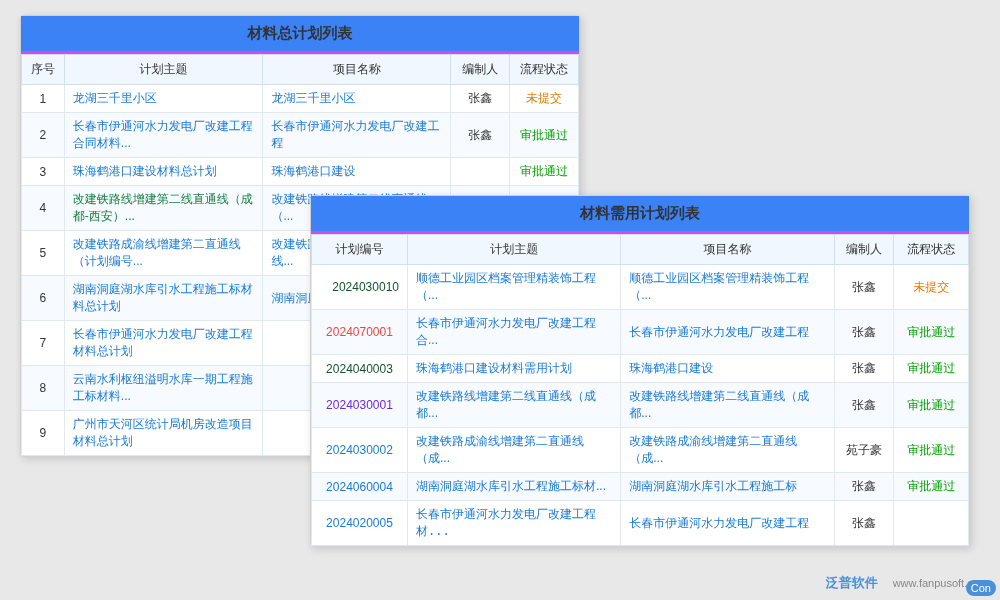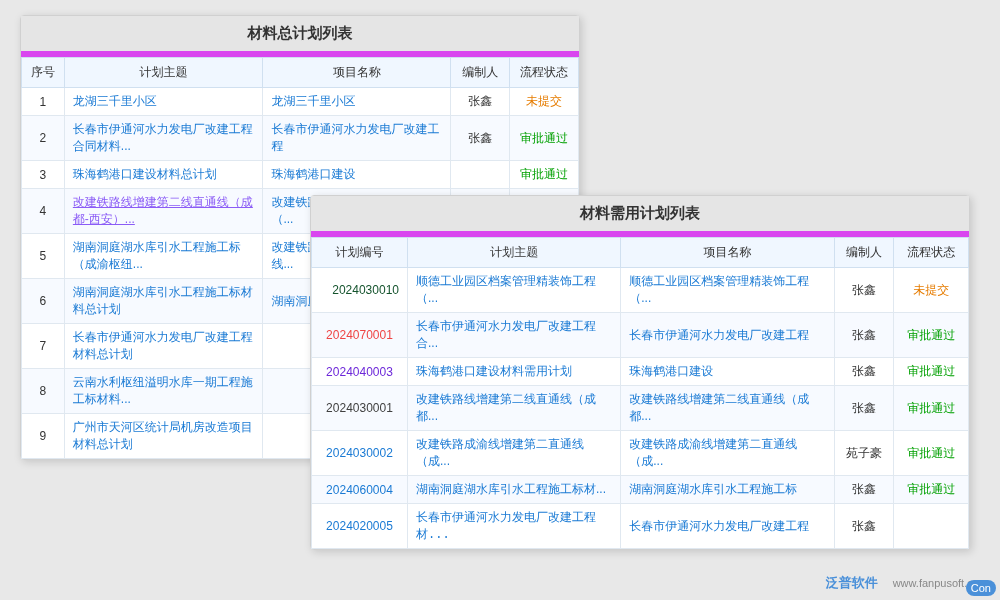--- a/index.html
+++ b/index.html
@@ -20,22 +20,22 @@
       box-shadow: 2px 2px 8px rgba(0,0,0,0.15);
       position: absolute;
     }
 
     .table-title {
       text-align: center;
       font-size: 15px;
       font-weight: bold;
       color: #333;
       padding: 8px 0;
-      background: #e5e5e5;
-      border-bottom: 6px solid #d946ef;
+      background: #3b82f6;
+      border-bottom: 3px solid #d946ef;
     }
 
     table {
       width: 100%;
       border-collapse: collapse;
     }
 
     thead tr th {
       background: #f0f7ff;
       color: #333;
@@ -127,28 +127,28 @@
   </tr>
         <tr>
     <td>3</td>
     <td class="text-left" style="color:#1a7ad4;cursor:pointer;">珠海鹤港口建设材料总计划</td>
     <td class="text-left" style="color:#1a7ad4;">珠海鹤港口建设</td>
     <td></td>
     <td class="status-approved">审批通过</td>
   </tr>
         <tr>
     <td>4</td>
-    <td class="text-left" style="color:#8b5cf6;cursor:pointer;text-decoration:underline;">改建铁路线增建第二线直通线（成都-西安）...</td>
+    <td class="text-left" style="color:#15803d;cursor:pointer;">改建铁路线增建第二线直通线（成都-西安）...</td>
     <td class="text-left" style="color:#1a7ad4;">改建铁路线增建第二线直通线（...</td>
     <td>薛保丰</td>
     <td class="status-approved">审批通过</td>
   </tr>
         <tr>
     <td>5</td>
-    <td class="text-left" style="color:#1a7ad4;cursor:pointer;">湖南洞庭湖水库引水工程施工标（成渝枢纽...</td>
+    <td class="text-left" style="color:#1a7ad4;cursor:pointer;">改建铁路成渝线增建第二直通线（计划编号...</td>
     <td class="text-left" style="color:#1a7ad4;">改建铁路成渝线增建第二直通线...</td>
     <td></td>
     <td class="status-approved">审批通过</td>
   </tr>
         <tr>
     <td>6</td>
     <td class="text-left" style="color:#1a7ad4;cursor:pointer;">湖南洞庭湖水库引水工程施工标材料总计划</td>
     <td class="text-left" style="color:#1a7ad4;">湖南洞庭湖水库引水工程施工标</td>
     <td>薛保丰</td>
     <td class="status-approved">审批通过</td>
@@ -199,28 +199,28 @@
     <td class="status-unsubmit">未提交</td>
   </tr>
         <tr>
     <td style="color:#ef4444;">2024070001</td>
     <td class="text-left" style="color:#1a7ad4;">长春市伊通河水力发电厂改建工程合...</td>
     <td class="text-left" style="color:#1a7ad4;">长春市伊通河水力发电厂改建工程</td>
     <td>张鑫</td>
     <td class="status-approved">审批通过</td>
   </tr>
         <tr>
-    <td style="color:#6d28d9;">2024040003</td>
+    <td style="color:#14532d;">2024040003</td>
     <td class="text-left" style="color:#1a7ad4;">珠海鹤港口建设材料需用计划</td>
     <td class="text-left" style="color:#1a7ad4;">珠海鹤港口建设</td>
     <td>张鑫</td>
     <td class="status-approved">审批通过</td>
   </tr>
         <tr>
-    <td style="color:#404040;margin-left:40px;">2024030001</td>
+    <td style="color:#6d28d9;margin-left:40px;">2024030001</td>
     <td class="text-left" style="color:#1a7ad4;">改建铁路线增建第二线直通线（成都...</td>
     <td class="text-left" style="color:#1a7ad4;">改建铁路线增建第二线直通线（成都...</td>
     <td>张鑫</td>
     <td class="status-approved">审批通过</td>
   </tr>
         <tr>
     <td style="color:#1a7ad4;">2024030002</td>
     <td class="text-left" style="color:#1a7ad4;">改建铁路成渝线增建第二直通线（成...</td>
     <td class="text-left" style="color:#1a7ad4;">改建铁路成渝线增建第二直通线（成...</td>
     <td>苑子豪</td>

